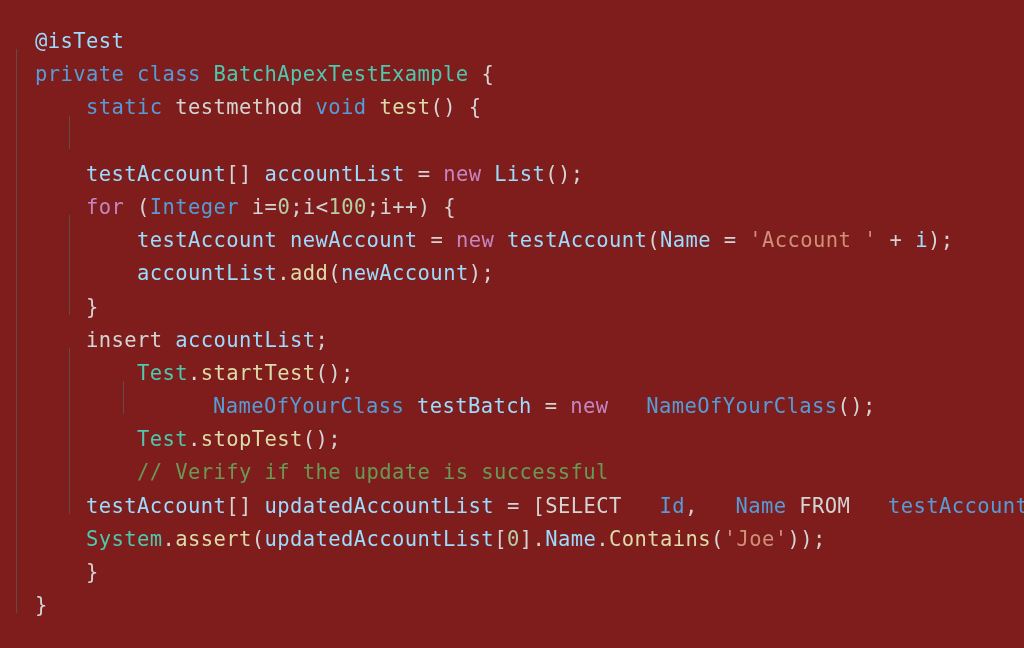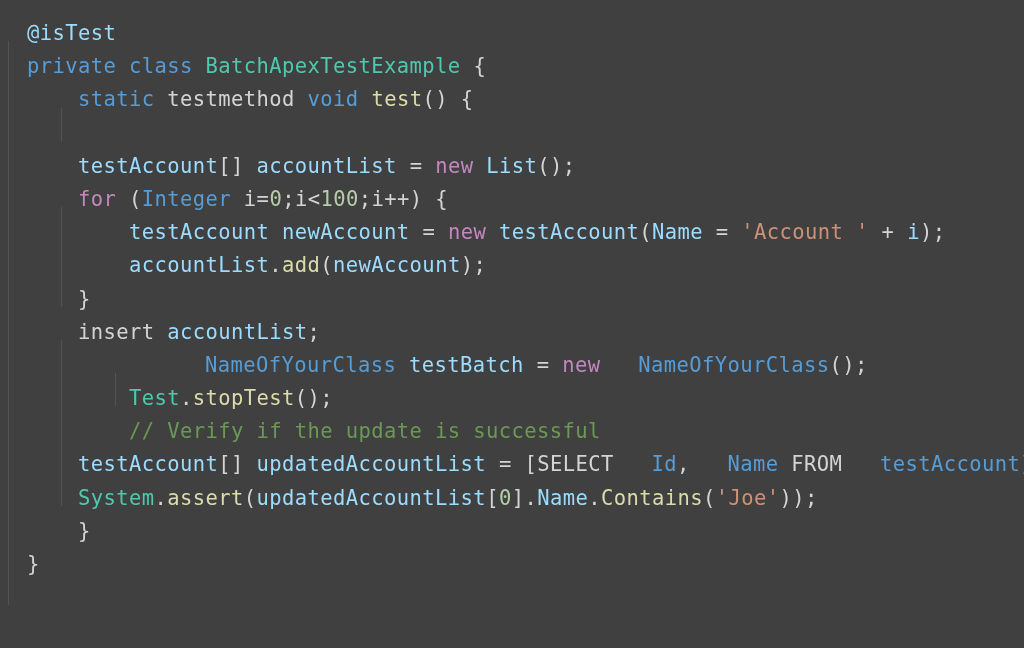--- a/index.html
+++ b/index.html
@@ -10,22 +10,22 @@
   body {
     width: 1024px;
     height: 648px;
     overflow: hidden;
     font-family: "DejaVu Sans Mono", "Liberation Mono", monospace;
   }
   #editor {
     position: relative;
     width: 1024px;
     height: 648px;
-    background: #404040;
-    padding: 8px;
+    background: #7f1d1d;
+    padding: 16px;
     box-sizing: border-box;
   }
   .code-area {
     position: relative;
     padding-top: 9px;
     padding-left: 19px;
     box-sizing: border-box;
   }
   .line {
     position: relative;
@@ -87,20 +87,21 @@
     <div class="line"><span class="seg">    </span><span class="seg t-ctrl">for</span><span class="seg"> </span><span class="seg t-punct">(</span><span class="seg t-kw">Integer</span><span class="seg"> </span><span class="seg t-plain">i</span><span class="seg t-op">=</span><span class="seg t-num">0</span><span class="seg t-punct">;</span><span class="seg t-plain">i</span><span class="seg t-op">&lt;</span><span class="seg t-num">100</span><span class="seg t-punct">;</span><span class="seg t-plain">i++) {</span></div>
 
     <div class="line"><span class="seg">        </span><span class="seg t-var">testAccount</span><span class="seg"> </span><span class="seg t-var">newAccount</span><span class="seg"> </span><span class="seg t-op">=</span><span class="seg"> </span><span class="seg t-ctrl">new</span><span class="seg"> </span><span class="seg t-var">testAccount</span><span class="seg t-punct">(</span><span class="seg t-var">Name</span><span class="seg"> </span><span class="seg t-op">=</span><span class="seg"> </span><span class="seg t-str">'Account '</span><span class="seg"> </span><span class="seg t-op">+</span><span class="seg"> </span><span class="seg t-var">i</span><span class="seg t-punct">);</span></div>
 
     <div class="line"><span class="seg">        </span><span class="seg t-var">accountList</span><span class="seg t-punct">.</span><span class="seg t-func">add</span><span class="seg t-punct">(</span><span class="seg t-var">newAccount</span><span class="seg t-punct">);</span></div>
 
     <div class="line"><span class="seg">    </span><span class="seg t-punct">}</span></div>
 
     <div class="line"><span class="seg">    </span><span class="seg t-plain">insert</span><span class="seg"> </span><span class="seg t-var">accountList</span><span class="seg t-punct">;</span></div>
 
+    <div class="line"><span class="seg">        </span><span class="seg t-class">Test</span><span class="seg t-punct">.</span><span class="seg t-func">startTest</span><span class="seg t-punct">();</span></div>
 
     <div class="line"><span class="seg">            </span><span class="seg t-field">NameOfYourClass</span><span class="seg"> </span><span class="seg t-var">testBatch</span><span class="seg"> </span><span class="seg t-op">=</span><span class="seg"> </span><span class="seg t-ctrl">new</span><span class="seg"> </span><span class="seg t-field">NameOfYourClass</span><span class="seg t-punct">();</span></div>
 
 
     <div class="line"><span class="seg">        </span><span class="seg t-class">Test</span><span class="seg t-punct">.</span><span class="seg t-func">stopTest</span><span class="seg t-punct">();</span></div>
 
     <div class="line"><span class="seg">        </span><span class="seg t-comment">// Verify if the update is successful</span></div>
 
     <div class="line"><span class="seg">    </span><span class="seg t-var">testAccount</span><span class="seg t-punct">[]</span><span class="seg"> </span><span class="seg t-var">updatedAccountList</span><span class="seg"> </span><span class="seg t-op">=</span><span class="seg"> </span><span class="seg t-punct">[</span><span class="seg t-soql">SELECT</span><span class="seg"> </span><span class="seg t-field">Id</span><span class="seg t-punct">,</span><span class="seg"> </span><span class="seg t-field">Name</span><span class="seg"> </span><span class="seg t-soql">FROM</span><span class="seg"> </span><span class="seg t-field">testAccount</span><span class="seg t-punct">];</span></div>
 

